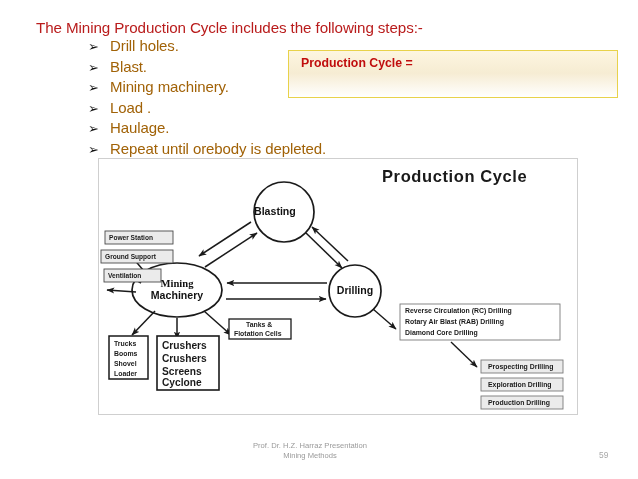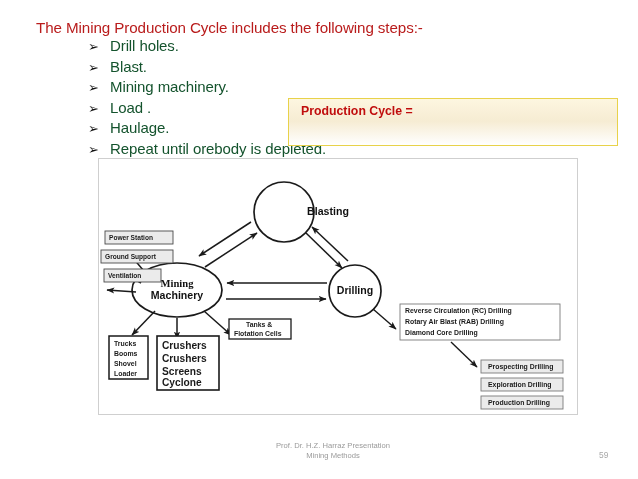--- a/index.html
+++ b/index.html
@@ -16,29 +16,28 @@
     font-size:15.2px;color:#b91c1c;letter-spacing:-0.1px;white-space:nowrap;
   }
 
   
   .bullets{position:absolute;left:88px;top:37px;width:300px;}
   .bullet-row{display:flex;align-items:baseline;height:20.5px;}
   .bullet-glyph{
     width:22px;flex:0 0 22px;color:#111;font-size:13px;line-height:1;
     font-family:"DejaVu Sans",sans-serif;
   }
-  .bullet-label{font-size:15px;color:#14532d;letter-spacing:-0.1px;white-space:nowrap;}
+  .bullet-label{font-size:15px;color:#a16207;letter-spacing:-0.1px;white-space:nowrap;}
 
   
   .callout{
     position:absolute;left:288px;top:50px;width:330px;height:48px;
     border:1.4px solid #e8d24a;
     background:linear-gradient(180deg,#fdf6e0 0%,#f6ecd3 48%,#ffffff 100%);
     box-sizing:border-box;
-    margin-top:48px;
   }
   .callout-line1{
     position:absolute;left:12px;top:5px;
     font-size:12.3px;font-weight:bold;color:#c00d0d;white-space:nowrap;
   }
   .callout-line2{
     position:absolute;left:122px;top:25px;
     font-size:12.3px;font-weight:bold;color:#c00d0d;white-space:nowrap;
   }
 
@@ -61,21 +60,21 @@
   }
   .box-label{
     position:absolute;font-weight:bold;color:#1a1a1a;
     font-size:6.6px;line-height:7.8px;
   }
   .box-label.big{font-size:10.2px;line-height:11.6px;}
   .box-label.mid{font-size:6.9px;line-height:8.4px;}
 
   
   .footer{
-    position:absolute;left:248px;top:441px;width:170px;text-align:center;
+    position:absolute;left:225px;top:441px;width:170px;text-align:center;
     font-size:7.6px;line-height:10px;color:#9a9a9a;
   }
   .page-number{
     position:absolute;left:584px;top:450px;
     font-size:8.4px;color:#a8a8a8;margin-left:15px;
   }
 </style>
 </head>
 <body>
 
@@ -159,22 +158,23 @@
 
       <rect x="301" y="145" width="160" height="36" fill="#ffffff" stroke="#7a7a7a" stroke-width="0.9"></rect>
 
       <line x1="352" y1="183" x2="378" y2="208" stroke="#1a1a1a" stroke-width="1.4" marker-end="url(#ah)"></line>
 
       <rect x="382" y="201" width="82" height="13" fill="#ebebeb" stroke="#7a7a7a" stroke-width="0.9"></rect>
       <rect x="382" y="219" width="82" height="13" fill="#ebebeb" stroke="#7a7a7a" stroke-width="0.9"></rect>
       <rect x="382" y="237" width="82" height="13" fill="#ebebeb" stroke="#7a7a7a" stroke-width="0.9"></rect>
     </svg>
 
-
-    <div class="node-label" style="left:155px;top:47px;width:60px;margin-left:44px;">Blasting</div>
+    <div class="d-title">Production  Cycle</div>
+
+    <div class="node-label" style="left:155px;top:47px;width:38px;">Blasting</div>
     <div class="node-label" style="left:228px;top:126px;width:56px;">Drilling</div>
     <div class="node-label" style="left:38px;top:119px;width:80px;font-family:Liberation Serif, serif;">Mining</div>
     <div class="node-label" style="left:38px;top:131px;width:80px;">Machinery</div>
 
     <div class="box-label" style="left:10px;top:75px;">Power Station</div>
     <div class="box-label" style="left:6px;top:94px;">Ground Support</div>
     <div class="box-label" style="left:9px;top:113px;">Ventilation</div>
 
     <div class="box-label mid" style="left:15px;top:181px;">Trucks</div>
     <div class="box-label mid" style="left:15px;top:191px;">Booms</div>

